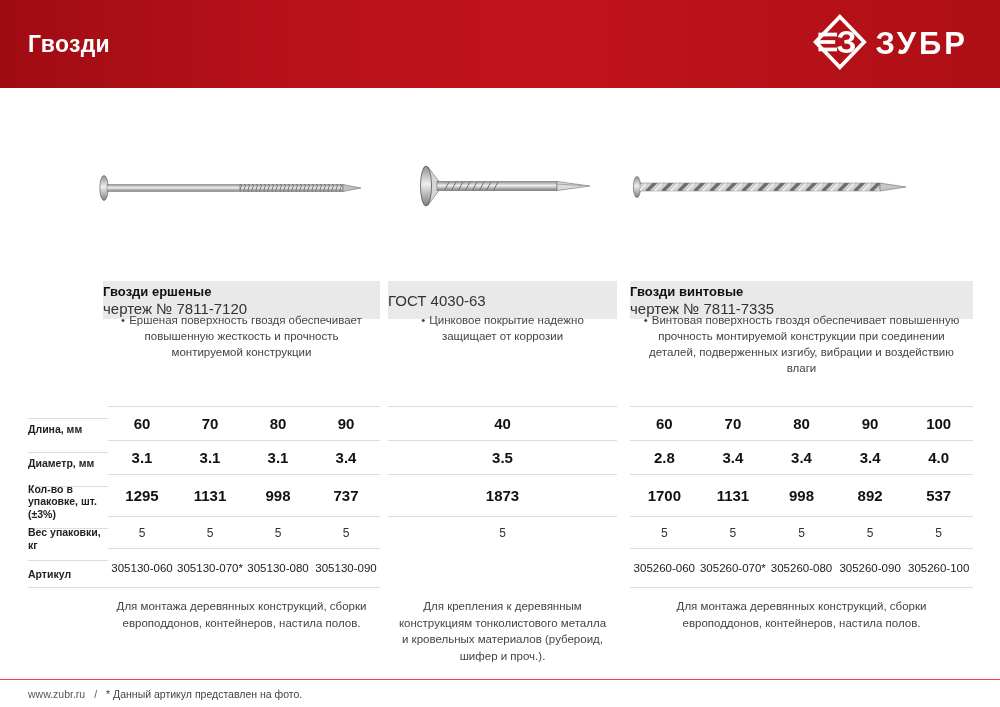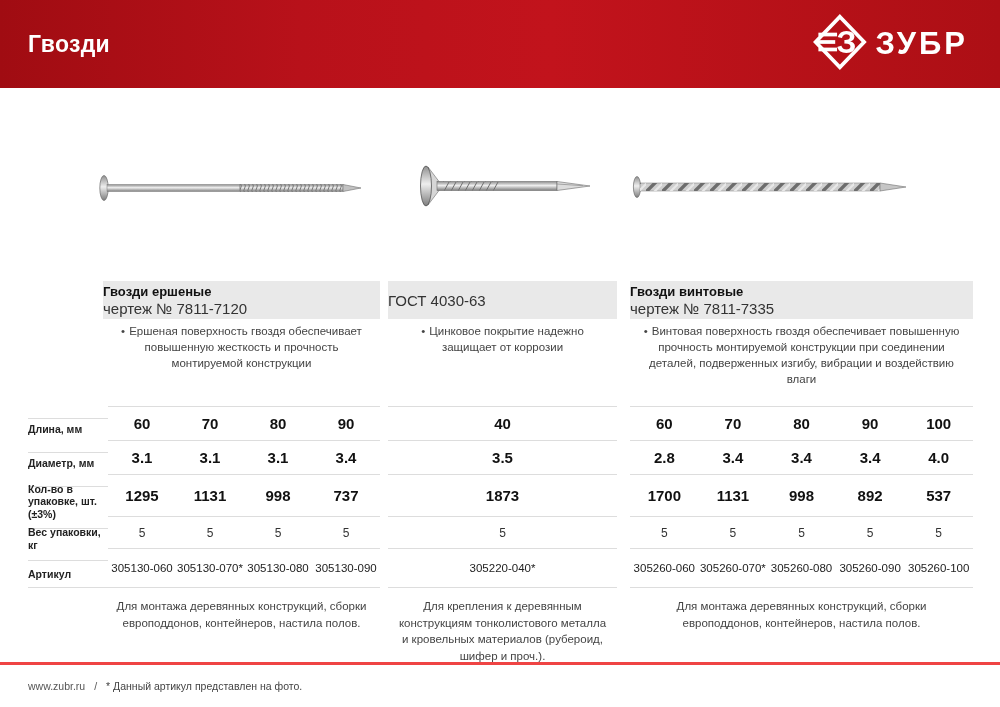--- a/index.html
+++ b/index.html
@@ -27,21 +27,21 @@
   .c1 { left:103px; width:277px; }
   .c2 { left:388px; width:229px; }
   .c3 { left:630px; width:343px; }
   .colbox {
     position:absolute; top:281px; height:38px; background:#e9e9e9;
     display:flex; flex-direction:column; align-items:flex-start; justify-content:center; gap:1px;
   }
   .colbox .t1 { font-size:13px; font-weight:bold; color:#111; }
   .colbox .t2 { font-size:15px; color:#333; }
   .features {
-    position:absolute; top:323px; text-align:center;
+    position:absolute; top:312px; text-align:center;
     font-size:11.5px; color:#444; line-height:1.4; padding:0 6px;
   }
   .feature { margin-bottom:6px; }
   .feature .dot { margin-right:4px; }
   
   .spec-table {
     position:absolute; top:406px; left:28px;
     display:grid;
     grid-template-columns:80px 272px 8px 229px 13px 343px;
     grid-template-rows:34px 34px 42px 32px 40px;
@@ -58,22 +58,22 @@
   .big { font-size:15px; font-weight:bold; color:#111; }
   .mid { font-size:12px; color:#333; }
   .art { font-size:11.5px; color:#222; }
   
   .apps {
     position:absolute; top:598px; text-align:center;
     font-size:11.5px; color:#444; line-height:1.45; padding:0 10px;
   }
   
   .bottombar {
-    position:absolute; left:0; right:0; bottom:0; height:45px;
-    border-top:3px solid #ef4444; display:flex; align-items:center;
+    position:absolute; left:0; right:0; bottom:0; height:28px;
+    border-top:1px solid #ef4444; display:flex; align-items:center;
     padding-left:28px; font-size:10.5px; color:#555; gap:9px;
   }
   .bottombar .note { color:#444; }
 </style>
 </head>
 <body>
 
 <div class="page">
 
   <div class="hdr">
@@ -239,23 +239,20 @@
       <span>5</span>
     </div>
 
     <div class="lbl rowline lastline">Артикул</div>
     <div class="g1 cells art rowline lastline">
       <span>305130-060</span>
       <span>305130-070*</span>
       <span>305130-080</span>
       <span>305130-090</span>
     </div>
-    <div class="g2 cells art rowline lastline">
-      <span>305220-040*</span>
-    </div>
     <div class="g3 cells art rowline lastline">
       <span>305260-060</span>
       <span>305260-070*</span>
       <span>305260-080</span>
       <span>305260-090</span>
       <span>305260-100</span>
     </div>
   </div>
 
   <div class="apps c1">Для монтажа деревянных конструкций, сборки европоддонов, контейнеров, настила полов.</div>

